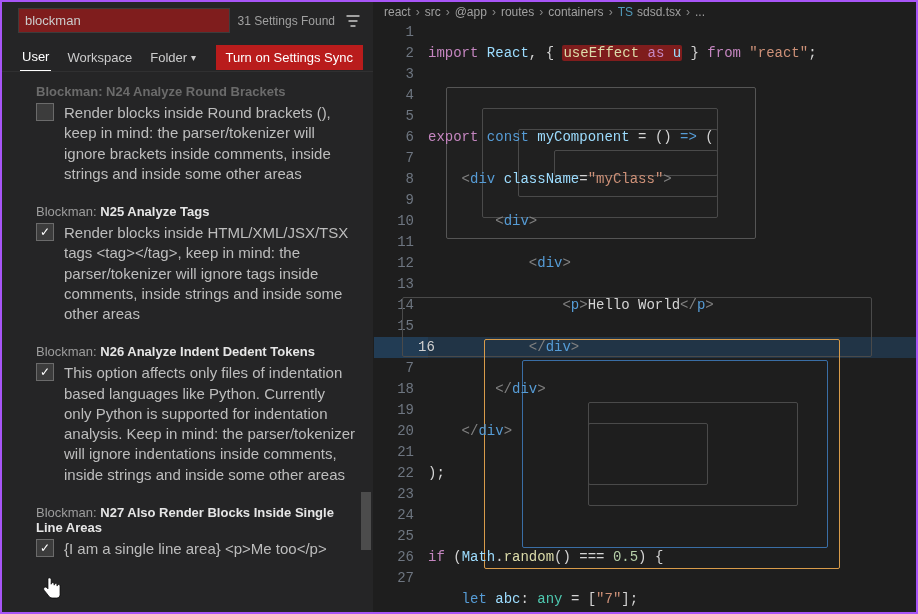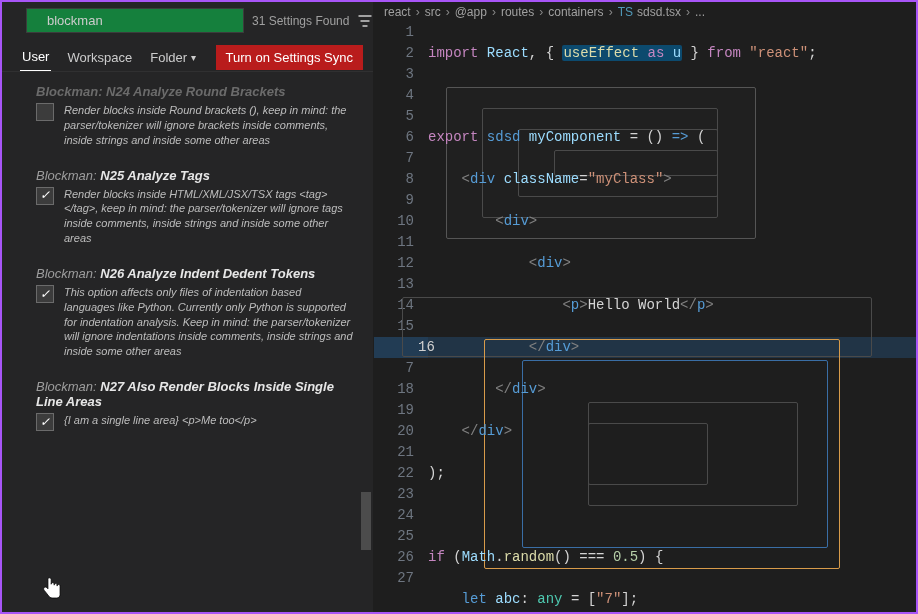--- a/index.html
+++ b/index.html
@@ -21,27 +21,26 @@
     border-right: 1px solid #1e1e1e;
   }
   .search-row {
     display: flex;
     align-items: center;
     padding: 6px 10px 6px 16px;
     gap: 8px;
   }
   .search-input {
     flex: 1;
-    background: #15803d;
+    background: #7f1d1d;
     border: 1px solid #3c3c3c;
     color: #cccccc;
-    padding: 4px 20px;
+    padding: 4px 6px;
     font-size: 13px;
     outline: none;
-    margin-left: 8px;
   }
   .search-count { color: #a0a0a0; font-size: 12px; white-space: nowrap; }
   .filter-icon {
     width: 20px; height: 20px;
     display: flex; align-items: center; justify-content: center;
     color: #cccccc;
     cursor: pointer;
   }
   .tabs-row {
     display: flex;
@@ -70,35 +69,34 @@
     padding: 5px 10px;
     font-size: 13px;
     cursor: pointer;
     margin-left: auto;
   }
   .settings-body {
     flex: 1;
     overflow: hidden;
     padding: 6px 0 0 0;
     position: relative;
-    font-style: italic;
   }
   .setting {
     padding: 6px 18px 14px 34px;
     position: relative;
   }
   .setting-title {
     font-size: 13px;
     margin-bottom: 4px;
   }
   .setting-title .prefix { color: #9d9d9d; font-weight: 400; }
   .setting-title .name { color: #e6e6e6; font-weight: 600; }
   .setting-desc {
     color: #bdbdbd;
-    font-size: 11px;
+    font-size: 15px;
     line-height: 1.35;
     padding-left: 28px;
     position: relative;
   }
   .chk {
     position: absolute;
     left: 0; top: 0;
     width: 18px; height: 18px;
     border: 1px solid #6b6b6b;
     background: #3c3c3c;
@@ -176,21 +174,21 @@
   .tk-keyword { color: #c586c0; }
   .tk-keyword2 { color: #569cd6; }
   .tk-var { color: #9cdcfe; }
   .tk-type { color: #4ec9b0; }
   .tk-func { color: #dcdcaa; }
   .tk-string { color: #ce9178; }
   .tk-num { color: #b5cea8; }
   .tk-tag { color: #569cd6; }
   .tk-attr { color: #9cdcfe; }
   .tk-angle { color: #808080; }
-  .tk-sel { background:#0c4a6e; border-radius:2px; padding:0 1px;}
+  .tk-sel { background:#7f1d1d; border-radius:2px; padding:0 1px;}
 
   
   .block {
     position: absolute;
     border: 1px solid;
     pointer-events: none;
     border-radius: 2px;
   }
   .b-outer { border-color: #555; background: rgba(40,40,40,0.2);}
   .b-grey { border-color: #4a4a4a; }
@@ -333,21 +331,21 @@
 
     <div class="block b-grey" style="left:28px; top:275px; width:470px; height:60px;"></div>
     <div class="block b-orange" style="left:110px; top:317px; width:356px; height:230px;"></div>
     <div class="block b-blue" style="left:148px; top:338px; width:306px; height:188px;"></div>
     <div class="block b-grey" style="left:214px; top:380px; width:210px; height:104px;"></div>
     <div class="block b-grey" style="left:214px; top:401px; width:120px; height:62px;"></div>
 
     <div class="code">
 <div class="row"><span class="tk-keyword">import</span> <span class="tk-var">React</span>, { <span class="tk-sel"><span class="tk-func">useEffect</span> <span class="tk-keyword">as</span> <span class="tk-var">u</span></span> } <span class="tk-keyword">from</span> <span class="tk-string">"react"</span>;</div>
 <div class="row"></div>
-<div class="row"><span class="tk-keyword">export</span> <span class="tk-keyword2">sdsd</span> <span class="tk-var">myComponent</span> = () <span class="tk-keyword2">=&gt;</span> (</div>
+<div class="row"><span class="tk-keyword">export</span> <span class="tk-keyword2">const</span> <span class="tk-var">myComponent</span> = () <span class="tk-keyword2">=&gt;</span> (</div>
 <div class="row">    <span class="tk-angle">&lt;</span><span class="tk-tag">div</span> <span class="tk-attr">className</span>=<span class="tk-string">"myClass"</span><span class="tk-angle">&gt;</span></div>
 <div class="row">        <span class="tk-angle">&lt;</span><span class="tk-tag">div</span><span class="tk-angle">&gt;</span></div>
 <div class="row">            <span class="tk-angle">&lt;</span><span class="tk-tag">div</span><span class="tk-angle">&gt;</span></div>
 <div class="row">                <span class="tk-angle">&lt;</span><span class="tk-tag">p</span><span class="tk-angle">&gt;</span>Hello World<span class="tk-angle">&lt;/</span><span class="tk-tag">p</span><span class="tk-angle">&gt;</span></div>
 <div class="row">            <span class="tk-angle">&lt;/</span><span class="tk-tag">div</span><span class="tk-angle">&gt;</span></div>
 <div class="row">        <span class="tk-angle">&lt;/</span><span class="tk-tag">div</span><span class="tk-angle">&gt;</span></div>
 <div class="row">    <span class="tk-angle">&lt;/</span><span class="tk-tag">div</span><span class="tk-angle">&gt;</span></div>
 <div class="row">);</div>
 <div class="row"></div>
 <div class="row"><span class="tk-keyword">if</span> (<span class="tk-var">Math</span>.<span class="tk-func">random</span>() === <span class="tk-num">0.5</span>) {</div>

